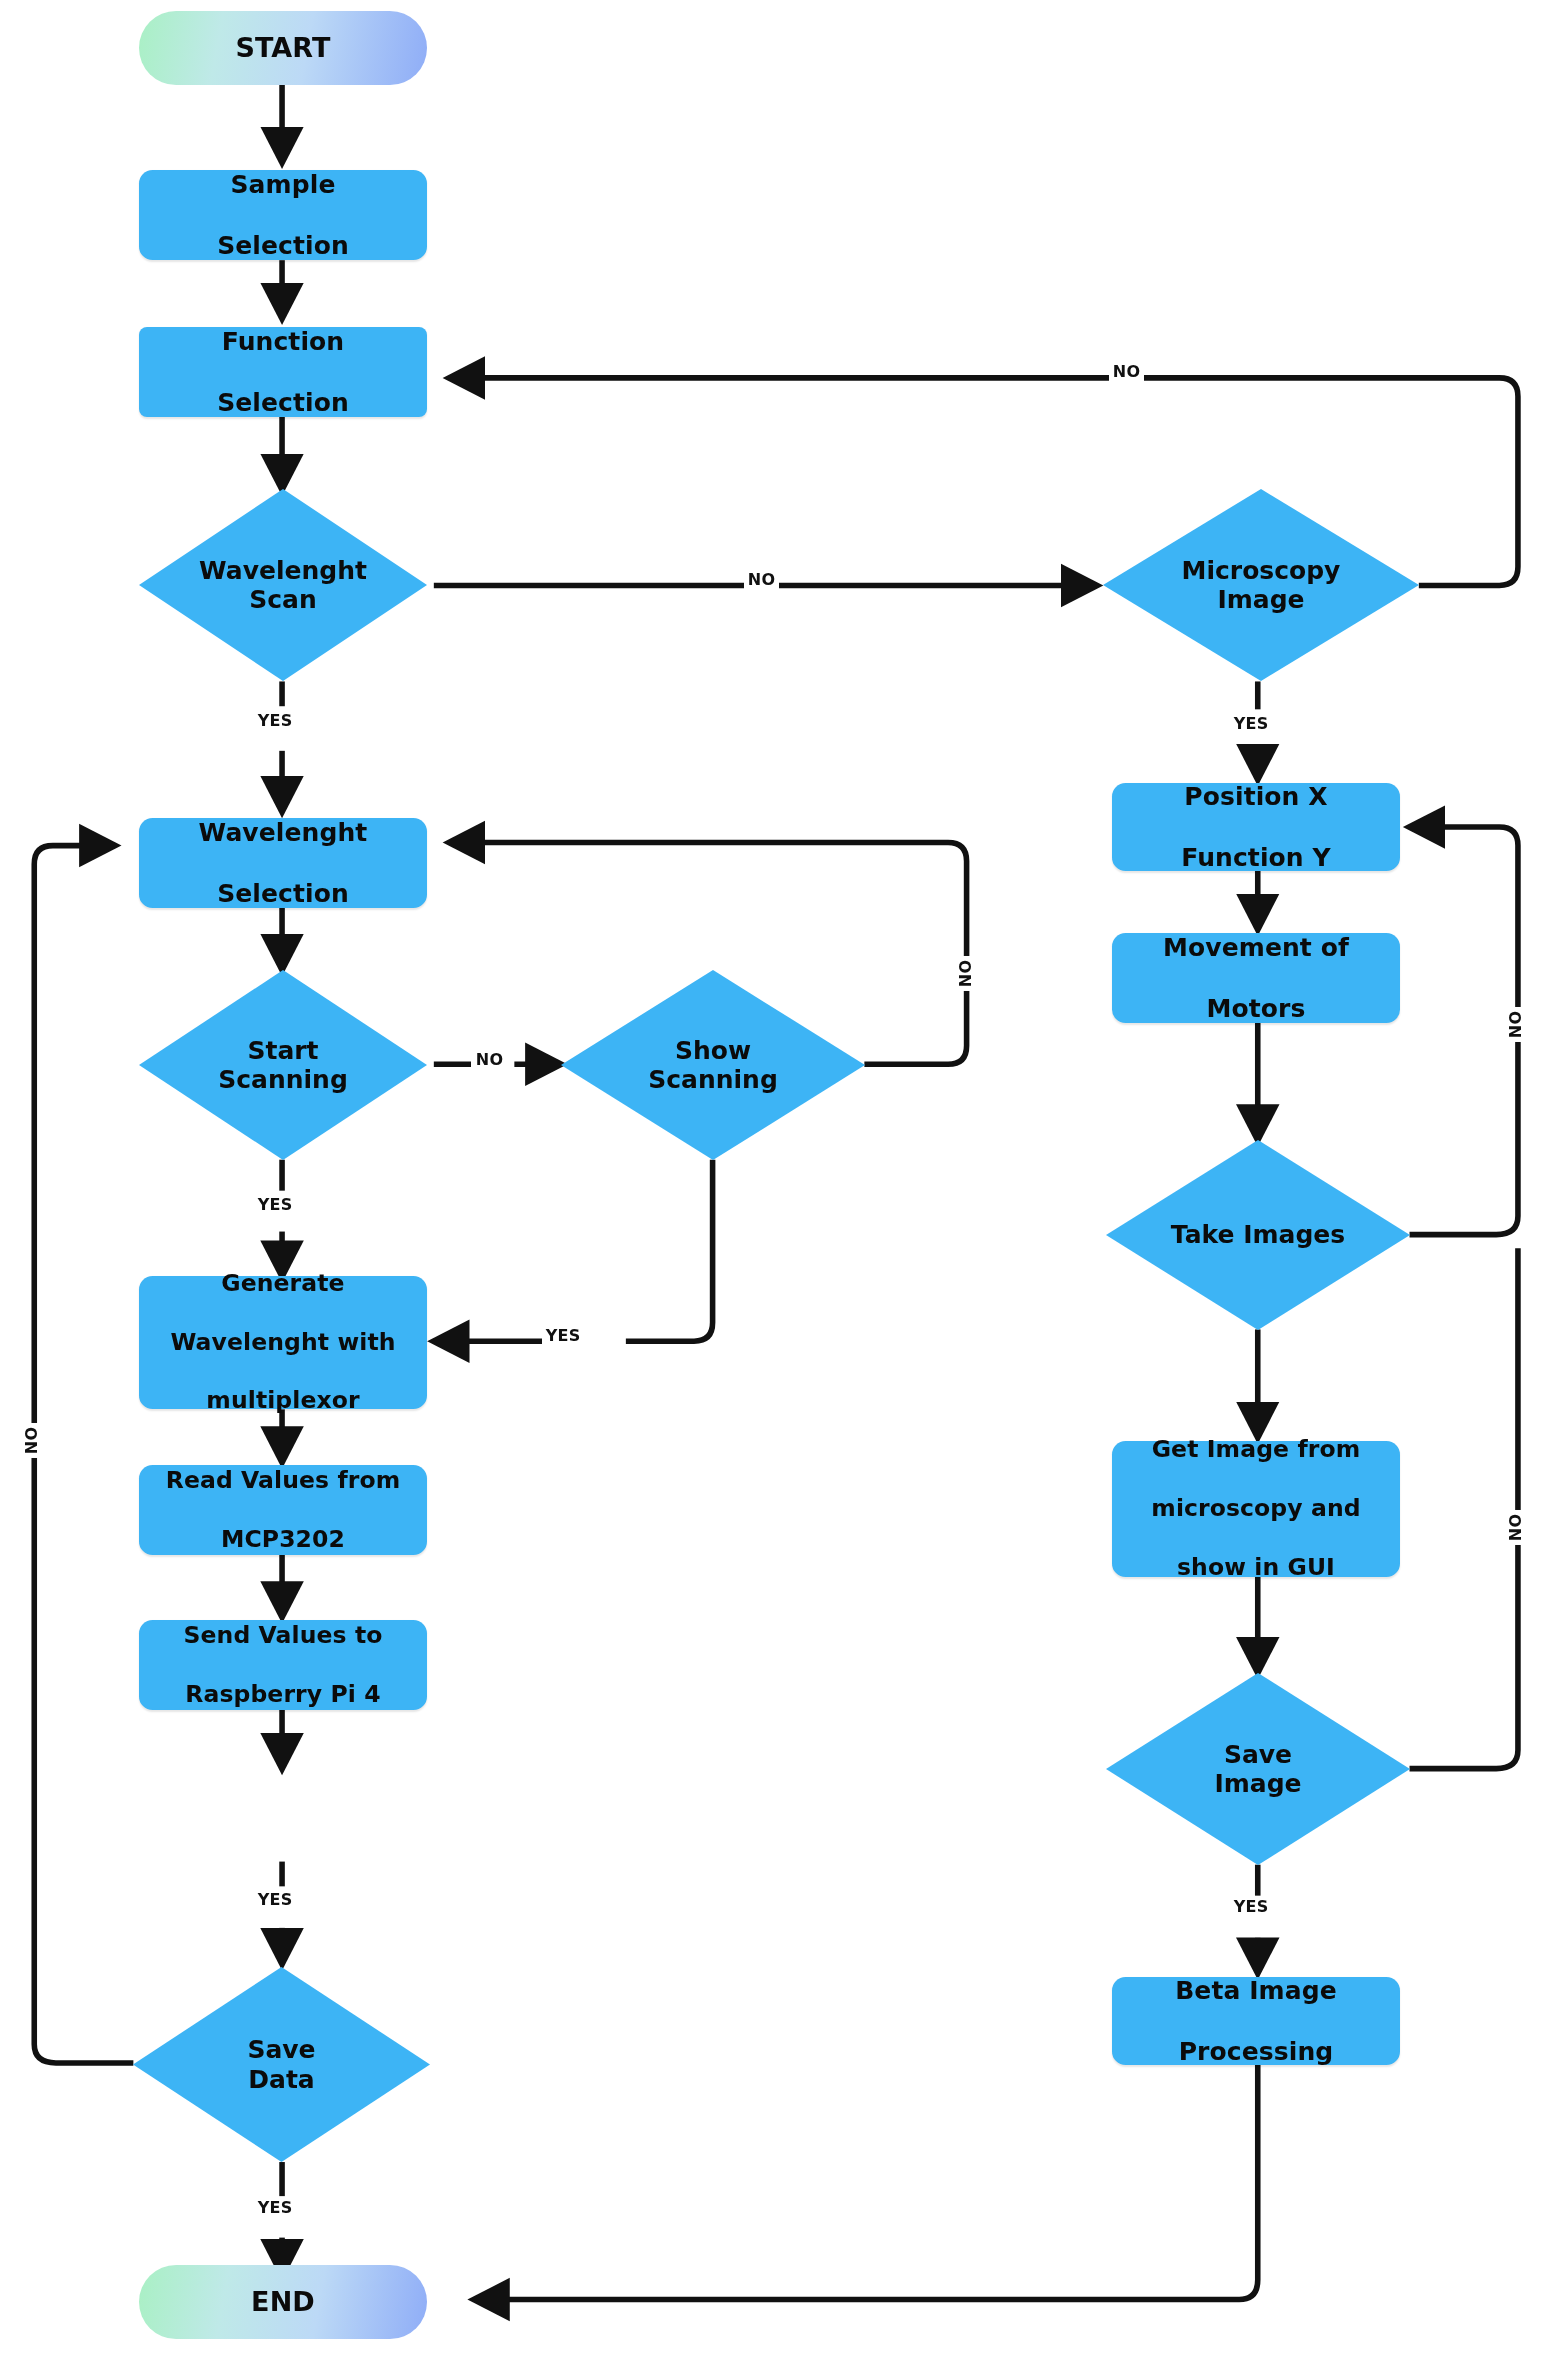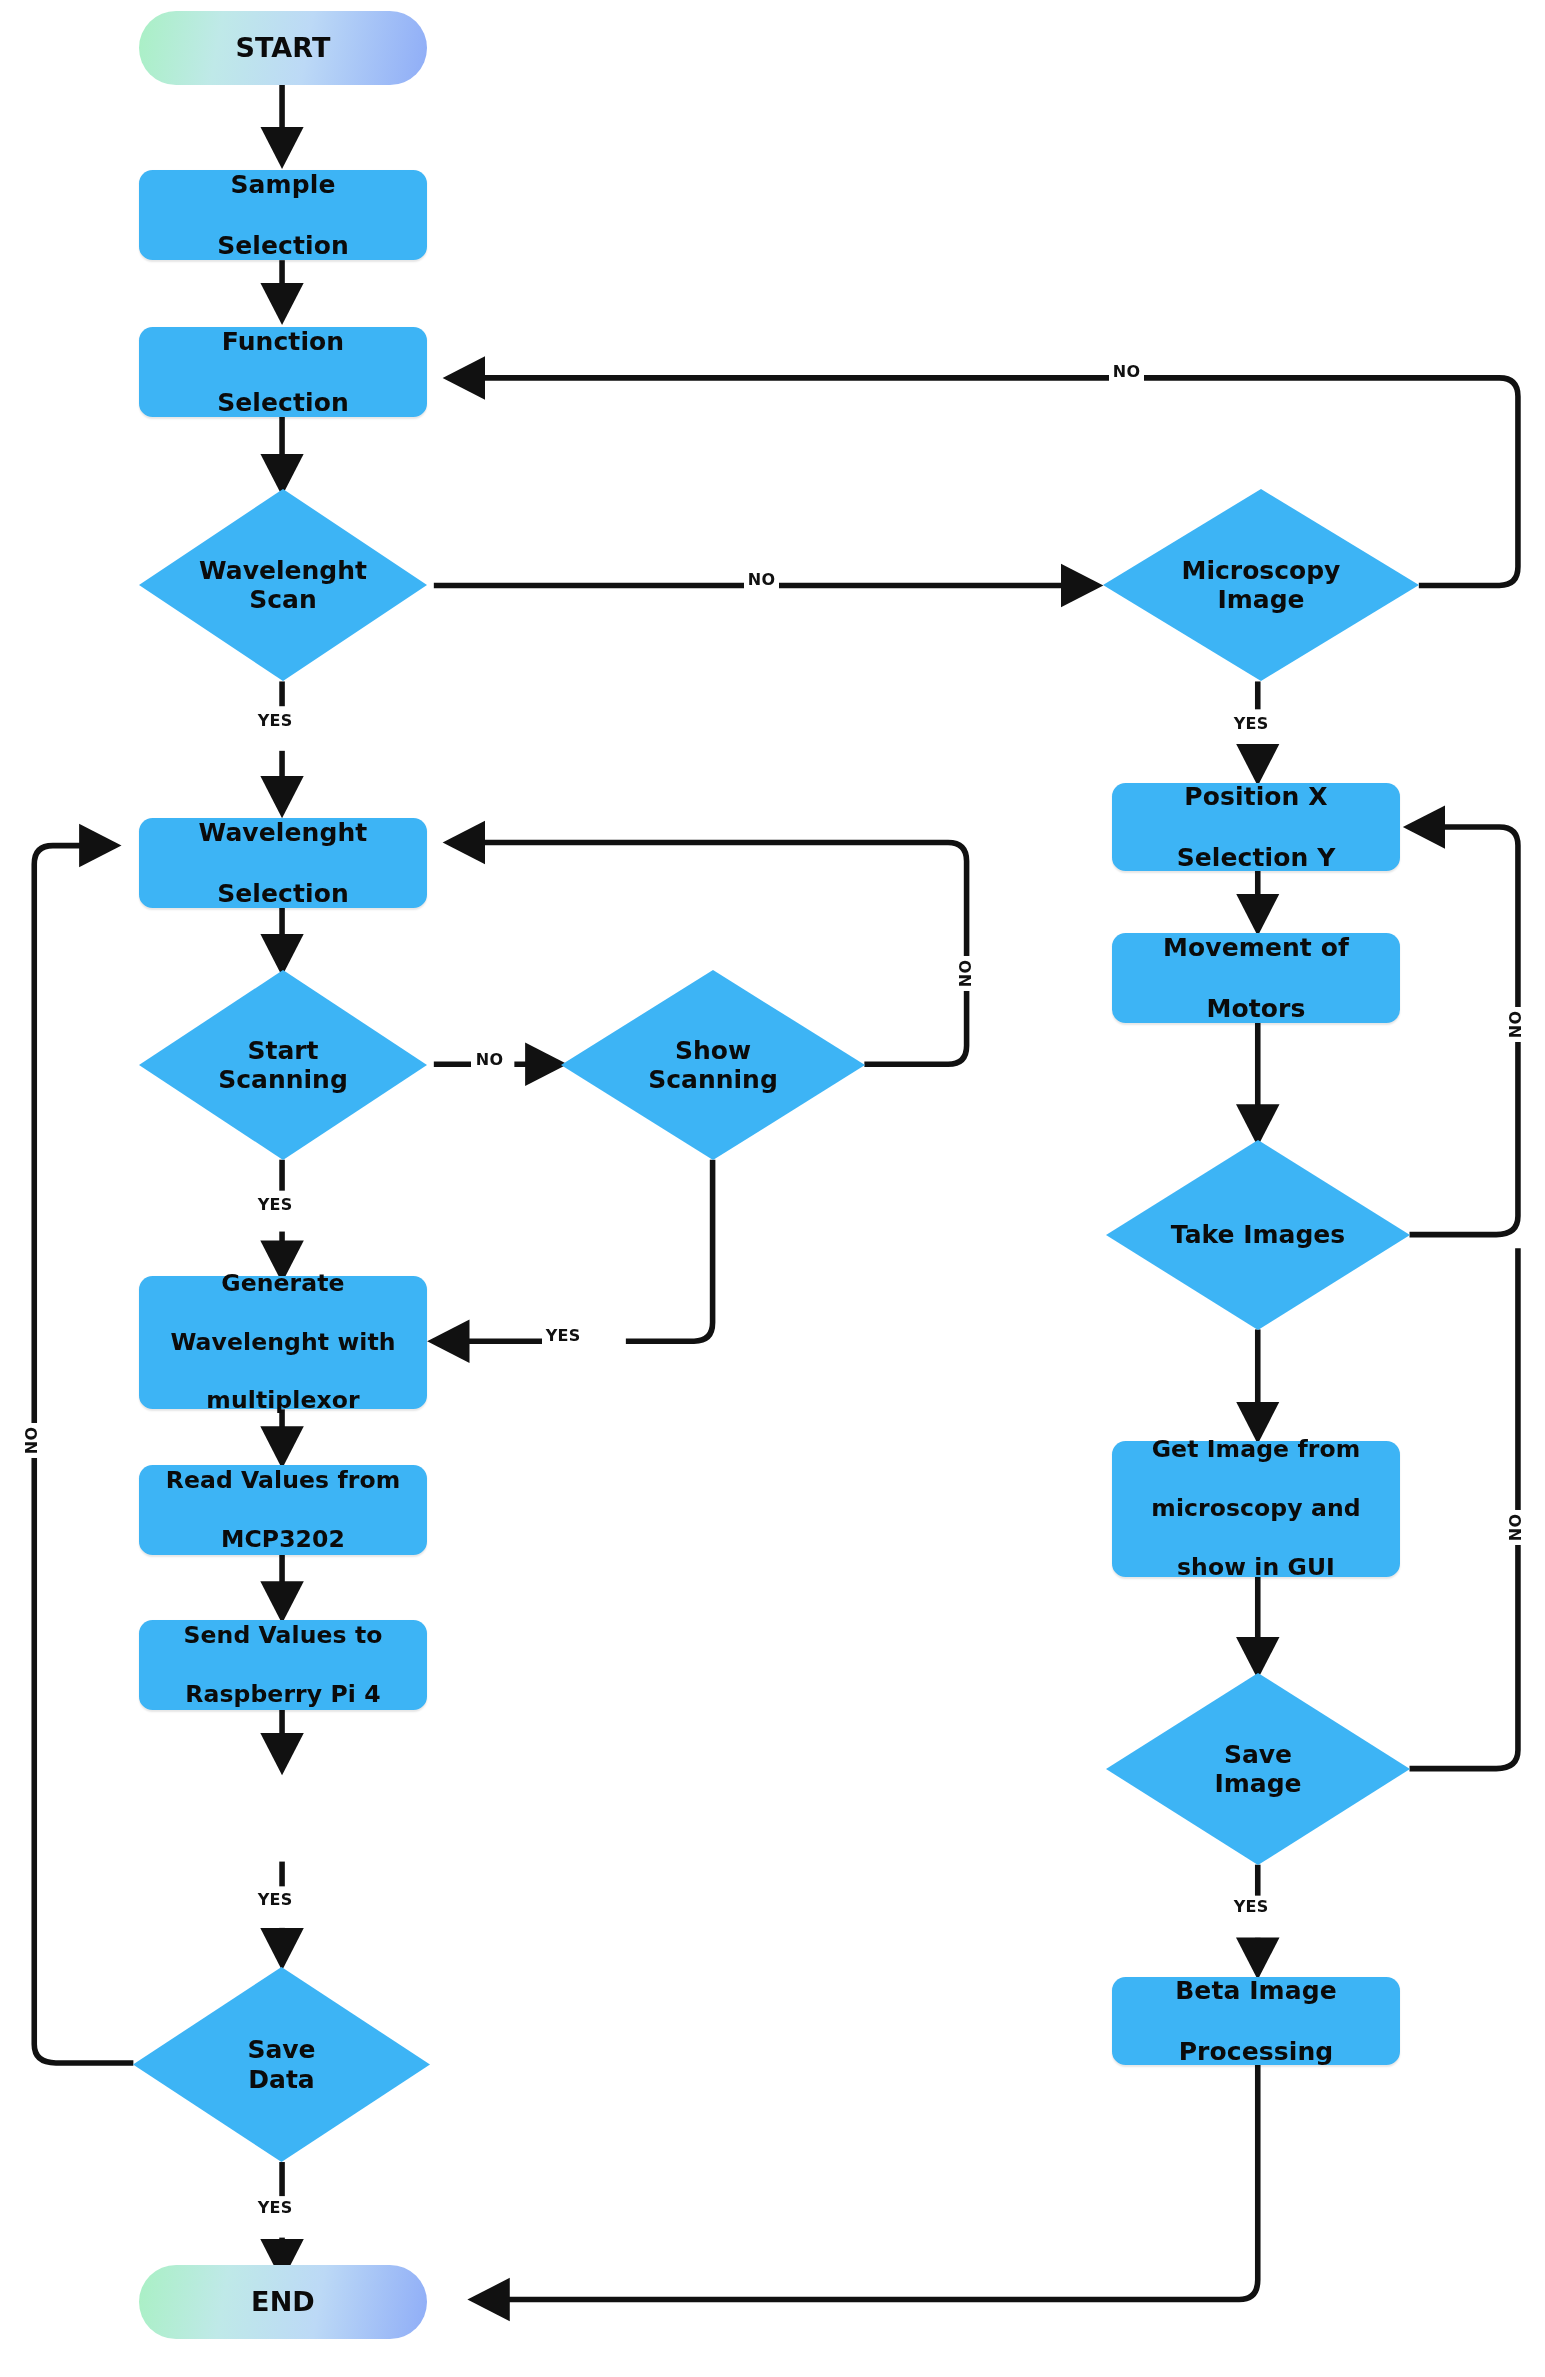--- a/index.html
+++ b/index.html
@@ -105,21 +105,21 @@
 
   <div class="node term end f44" style="left:139px;top:2265px;width:288px;height:74px;">
     <span>END</span>
   </div>
 
   <div class="node proc f40" style="left:139px;top:170px;width:288px;height:90px;flex-direction:column;">
     <span>Sample</span>
     <span>Selection</span>
   </div>
 
-  <div class="node proc f40" style="left:139px;top:327px;width:288px;height:90px;flex-direction:column;">
+  <div class="node proc f40" style="left:139px;top:327px;width:288px;height:90px;flex-direction:column;border-radius:8px;">
     <span>Function</span>
     <span>Selection</span>
   </div>
 
   <div class="diamond" style="left:139px;top:489px;width:288px;height:192px;">
     <div class="dshape"></div>
     <div class="dlabel f40" style="flex-direction:column;">
       <span>Wavelenght</span>
       <span>Scan</span>
     </div>
@@ -174,21 +174,21 @@
   <div class="diamond" style="left:1103px;top:489px;width:316px;height:192px;">
     <div class="dshape"></div>
     <div class="dlabel f40" style="flex-direction:column;">
       <span>Microscopy</span>
       <span>Image</span>
     </div>
   </div>
 
   <div class="node proc f40" style="left:1112px;top:783px;width:288px;height:88px;flex-direction:column;">
     <span>Position X</span>
-    <span>Selection Y</span>
+    <span>Function Y</span>
   </div>
 
   <div class="node proc f40" style="left:1112px;top:933px;width:288px;height:90px;flex-direction:column;">
     <span>Movement of</span>
     <span>Motors</span>
   </div>
 
   <div class="diamond" style="left:1106px;top:1140px;width:304px;height:190px;">
     <div class="dshape"></div>
     <div class="dlabel f40">

